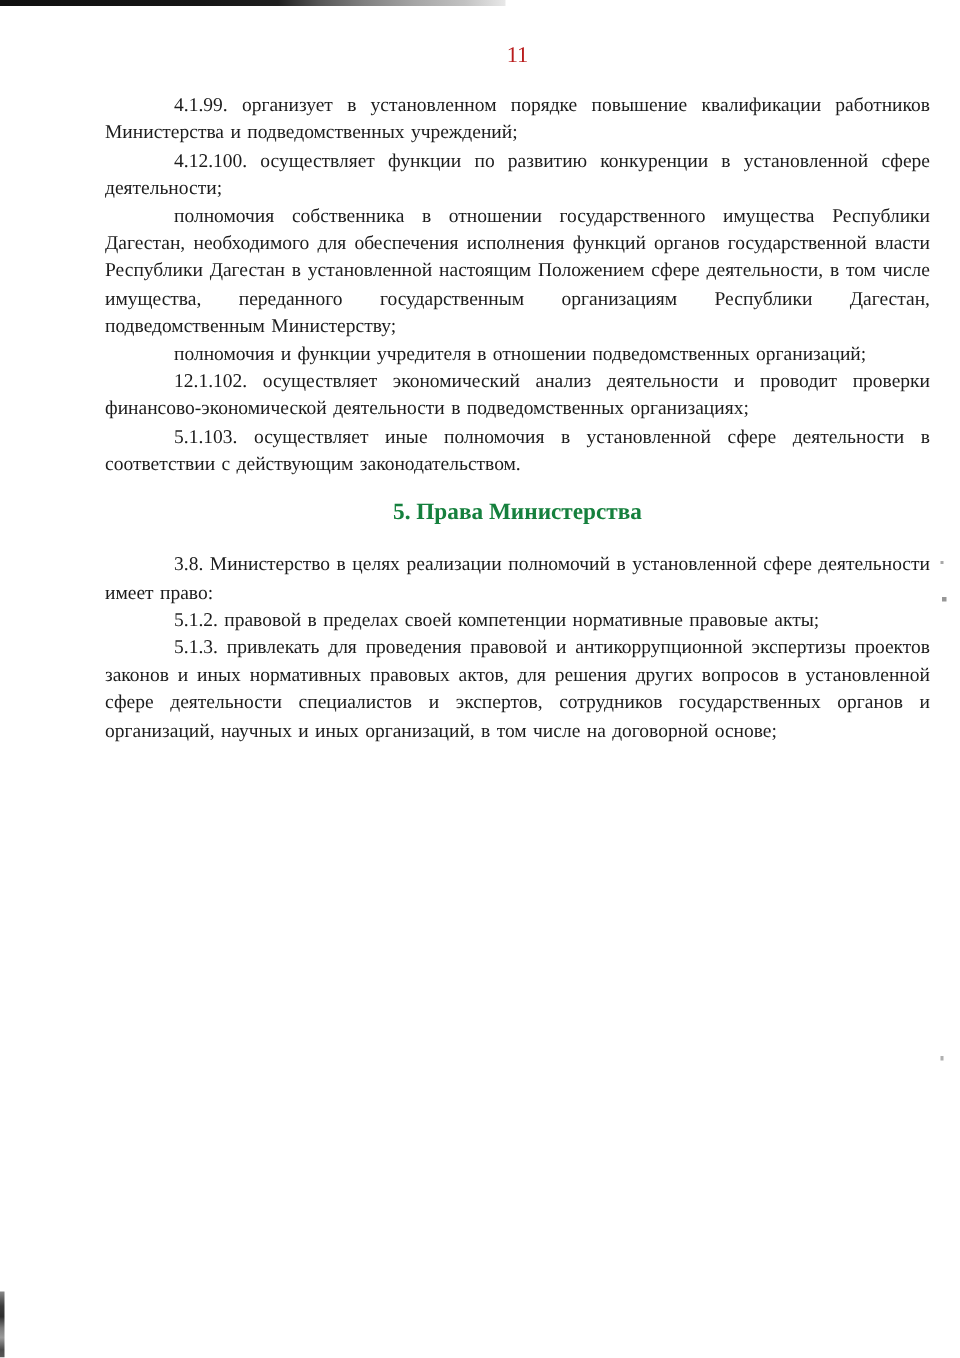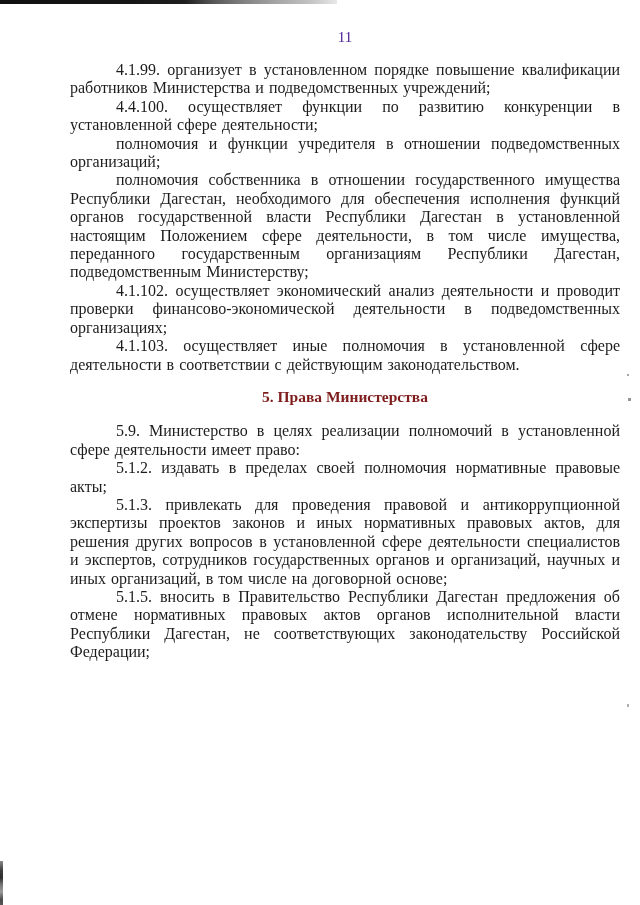--- a/index.html
+++ b/index.html
@@ -18,39 +18,39 @@
   .content {
     position:absolute;
     left:70px; top:28px;
     width:550px;
   }
   .pagenum {
     text-align:center;
     font-size:15px;
     line-height:18px;
     margin:0 0 15px 0;
-    color:#4c1d95;
+    color:#b91c1c;
   }
   .para {
     margin:0;
     text-indent:46px;
-    font-size:16px;
+    font-size:13px;
     line-height:18.4px;
     text-align:justify;
     text-align-last:left;
     word-spacing:1px;
     color:#1c1c1c;
   }
   .heading {
     font-size:15.5px;
     line-height:18.4px;
     font-weight:bold;
     text-align:center;
     margin:14px 0 16px 0;
-    color:#7f1d1d;
+    color:#15803d;
   }
   
   .scan-top {
     position:absolute; top:0; left:0;
     width:337px; height:4px;
     background:linear-gradient(to right,
       #101010 0%, #161616 40%, #1f1f1f 55%,
       #555 63%, #808080 72%, #a5a5a5 82%,
       #c2c2c2 92%, rgba(205,205,205,0.45) 100%);
   }
@@ -70,32 +70,31 @@
 <body>
 
 <div class="page">
 
   <div class="scan-top"></div>
 
   <div class="content">
     <div class="pagenum">11</div>
 
     <p class="para">4.1.99. организует в установленном порядке повышение квалификации работников Министерства и подведомственных учреждений;</p>
-    <p class="para">4.4.100. осуществляет функции по развитию конкуренции в установленной сфере деятельности;</p>
+    <p class="para">4.12.100. осуществляет функции по развитию конкуренции в установленной сфере деятельности;</p>
+    <p class="para">полномочия собственника в отношении государственного имущества Республики Дагестан, необходимого для обеспечения исполнения функций органов государственной власти Республики Дагестан в установленной настоящим Положением сфере деятельности, в том числе имущества, переданного государственным организациям Республики Дагестан, подведомственным Министерству;</p>
     <p class="para">полномочия и функции учредителя в отношении подведомственных организаций;</p>
-    <p class="para">полномочия собственника в отношении государственного имущества Республики Дагестан, необходимого для обеспечения исполнения функций органов государственной власти Республики Дагестан в установленной настоящим Положением сфере деятельности, в том числе имущества, переданного государственным организациям Республики Дагестан, подведомственным Министерству;</p>
-    <p class="para">4.1.102. осуществляет экономический анализ деятельности и проводит проверки финансово-экономической деятельности в подведомственных организациях;</p>
-    <p class="para">4.1.103. осуществляет иные полномочия в установленной сфере деятельности в соответствии с действующим законодательством.</p>
+    <p class="para">12.1.102. осуществляет экономический анализ деятельности и проводит проверки финансово-экономической деятельности в подведомственных организациях;</p>
+    <p class="para">5.1.103. осуществляет иные полномочия в установленной сфере деятельности в соответствии с действующим законодательством.</p>
 
     <div class="heading">5. Права Министерства</div>
 
-    <p class="para">5.9. Министерство в целях реализации полномочий в установленной сфере деятельности имеет право:</p>
-    <p class="para">5.1.2. издавать в пределах своей полномочия нормативные правовые акты;</p>
+    <p class="para">3.8. Министерство в целях реализации полномочий в установленной сфере деятельности имеет право:</p>
+    <p class="para">5.1.2. правовой в пределах своей компетенции нормативные правовые акты;</p>
     <p class="para">5.1.3. привлекать для проведения правовой и антикоррупционной экспертизы проектов законов и иных нормативных правовых актов, для решения других вопросов в установленной сфере деятельности специалистов и экспертов, сотрудников государственных органов и организаций, научных и иных организаций, в том числе на договорной основе;</p>
-    <p class="para">5.1.5. вносить в Правительство Республики Дагестан предложения об отмене нормативных правовых актов органов исполнительной власти Республики Дагестан, не соответствующих законодательству Российской Федерации;</p>
   </div>
 
   <div class="scan-left-bottom"></div>
   <div class="speck s1"></div>
   <div class="speck s2"></div>
   <div class="speck s3"></div>
 
 </div>
 
 </body></html>

